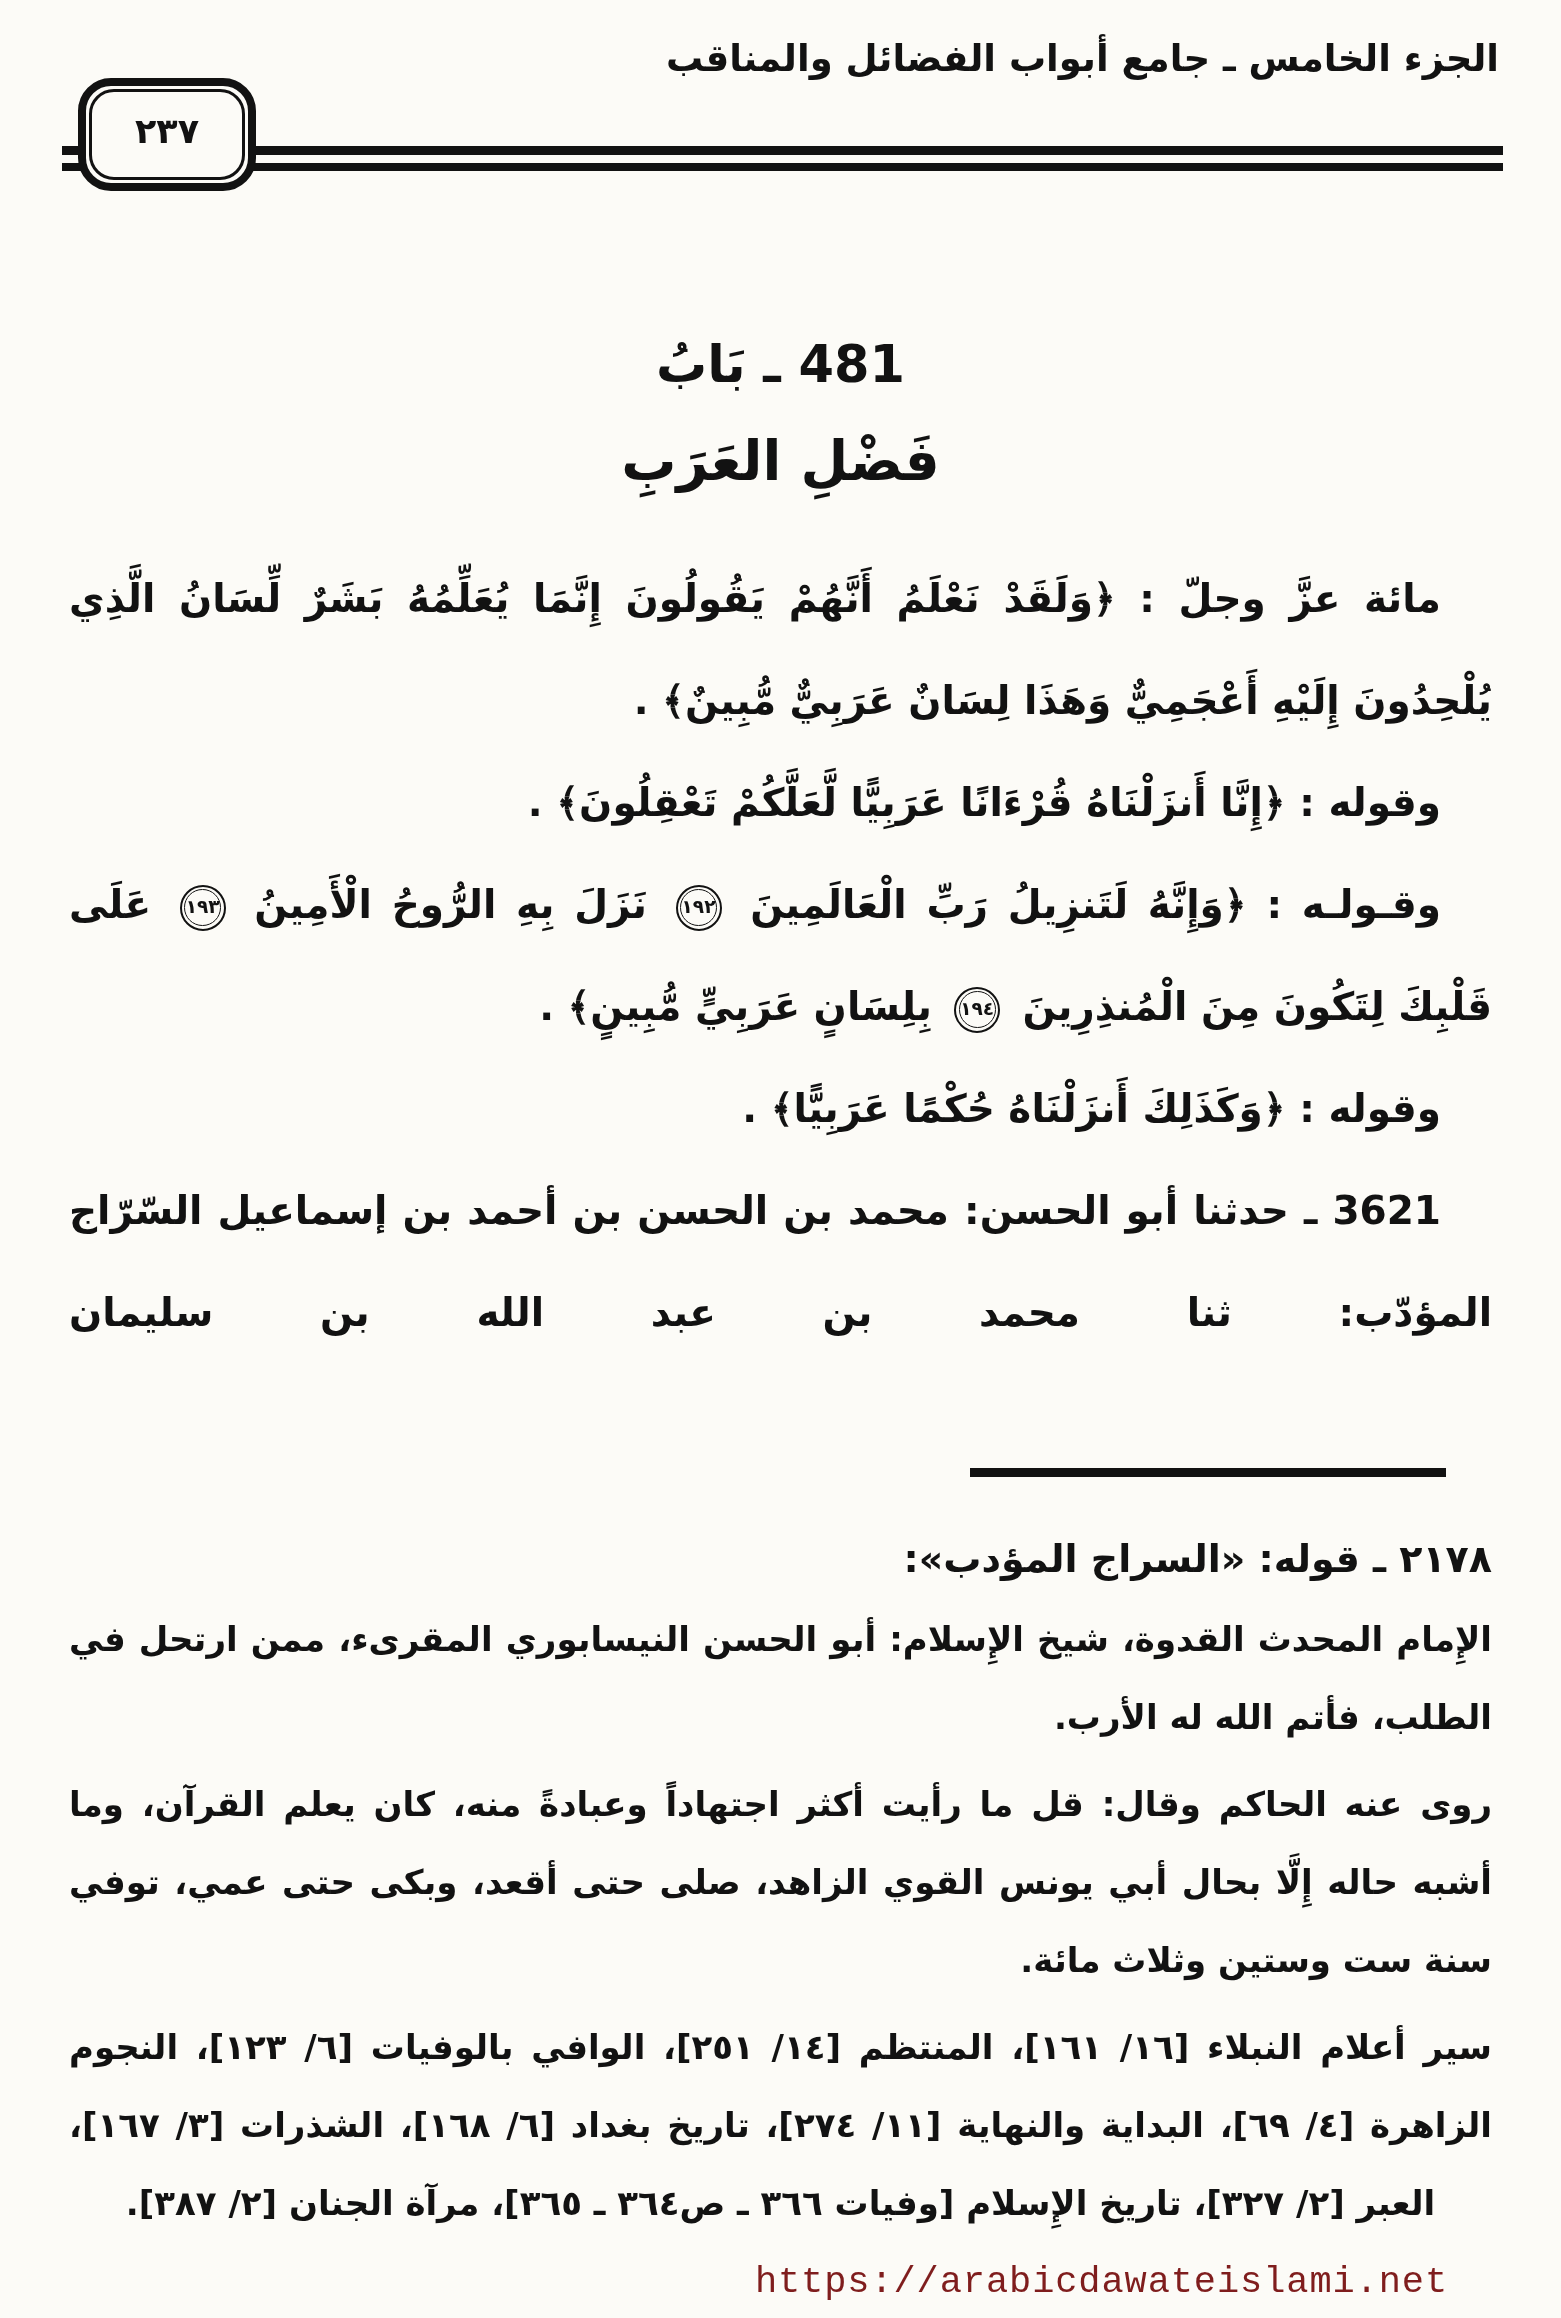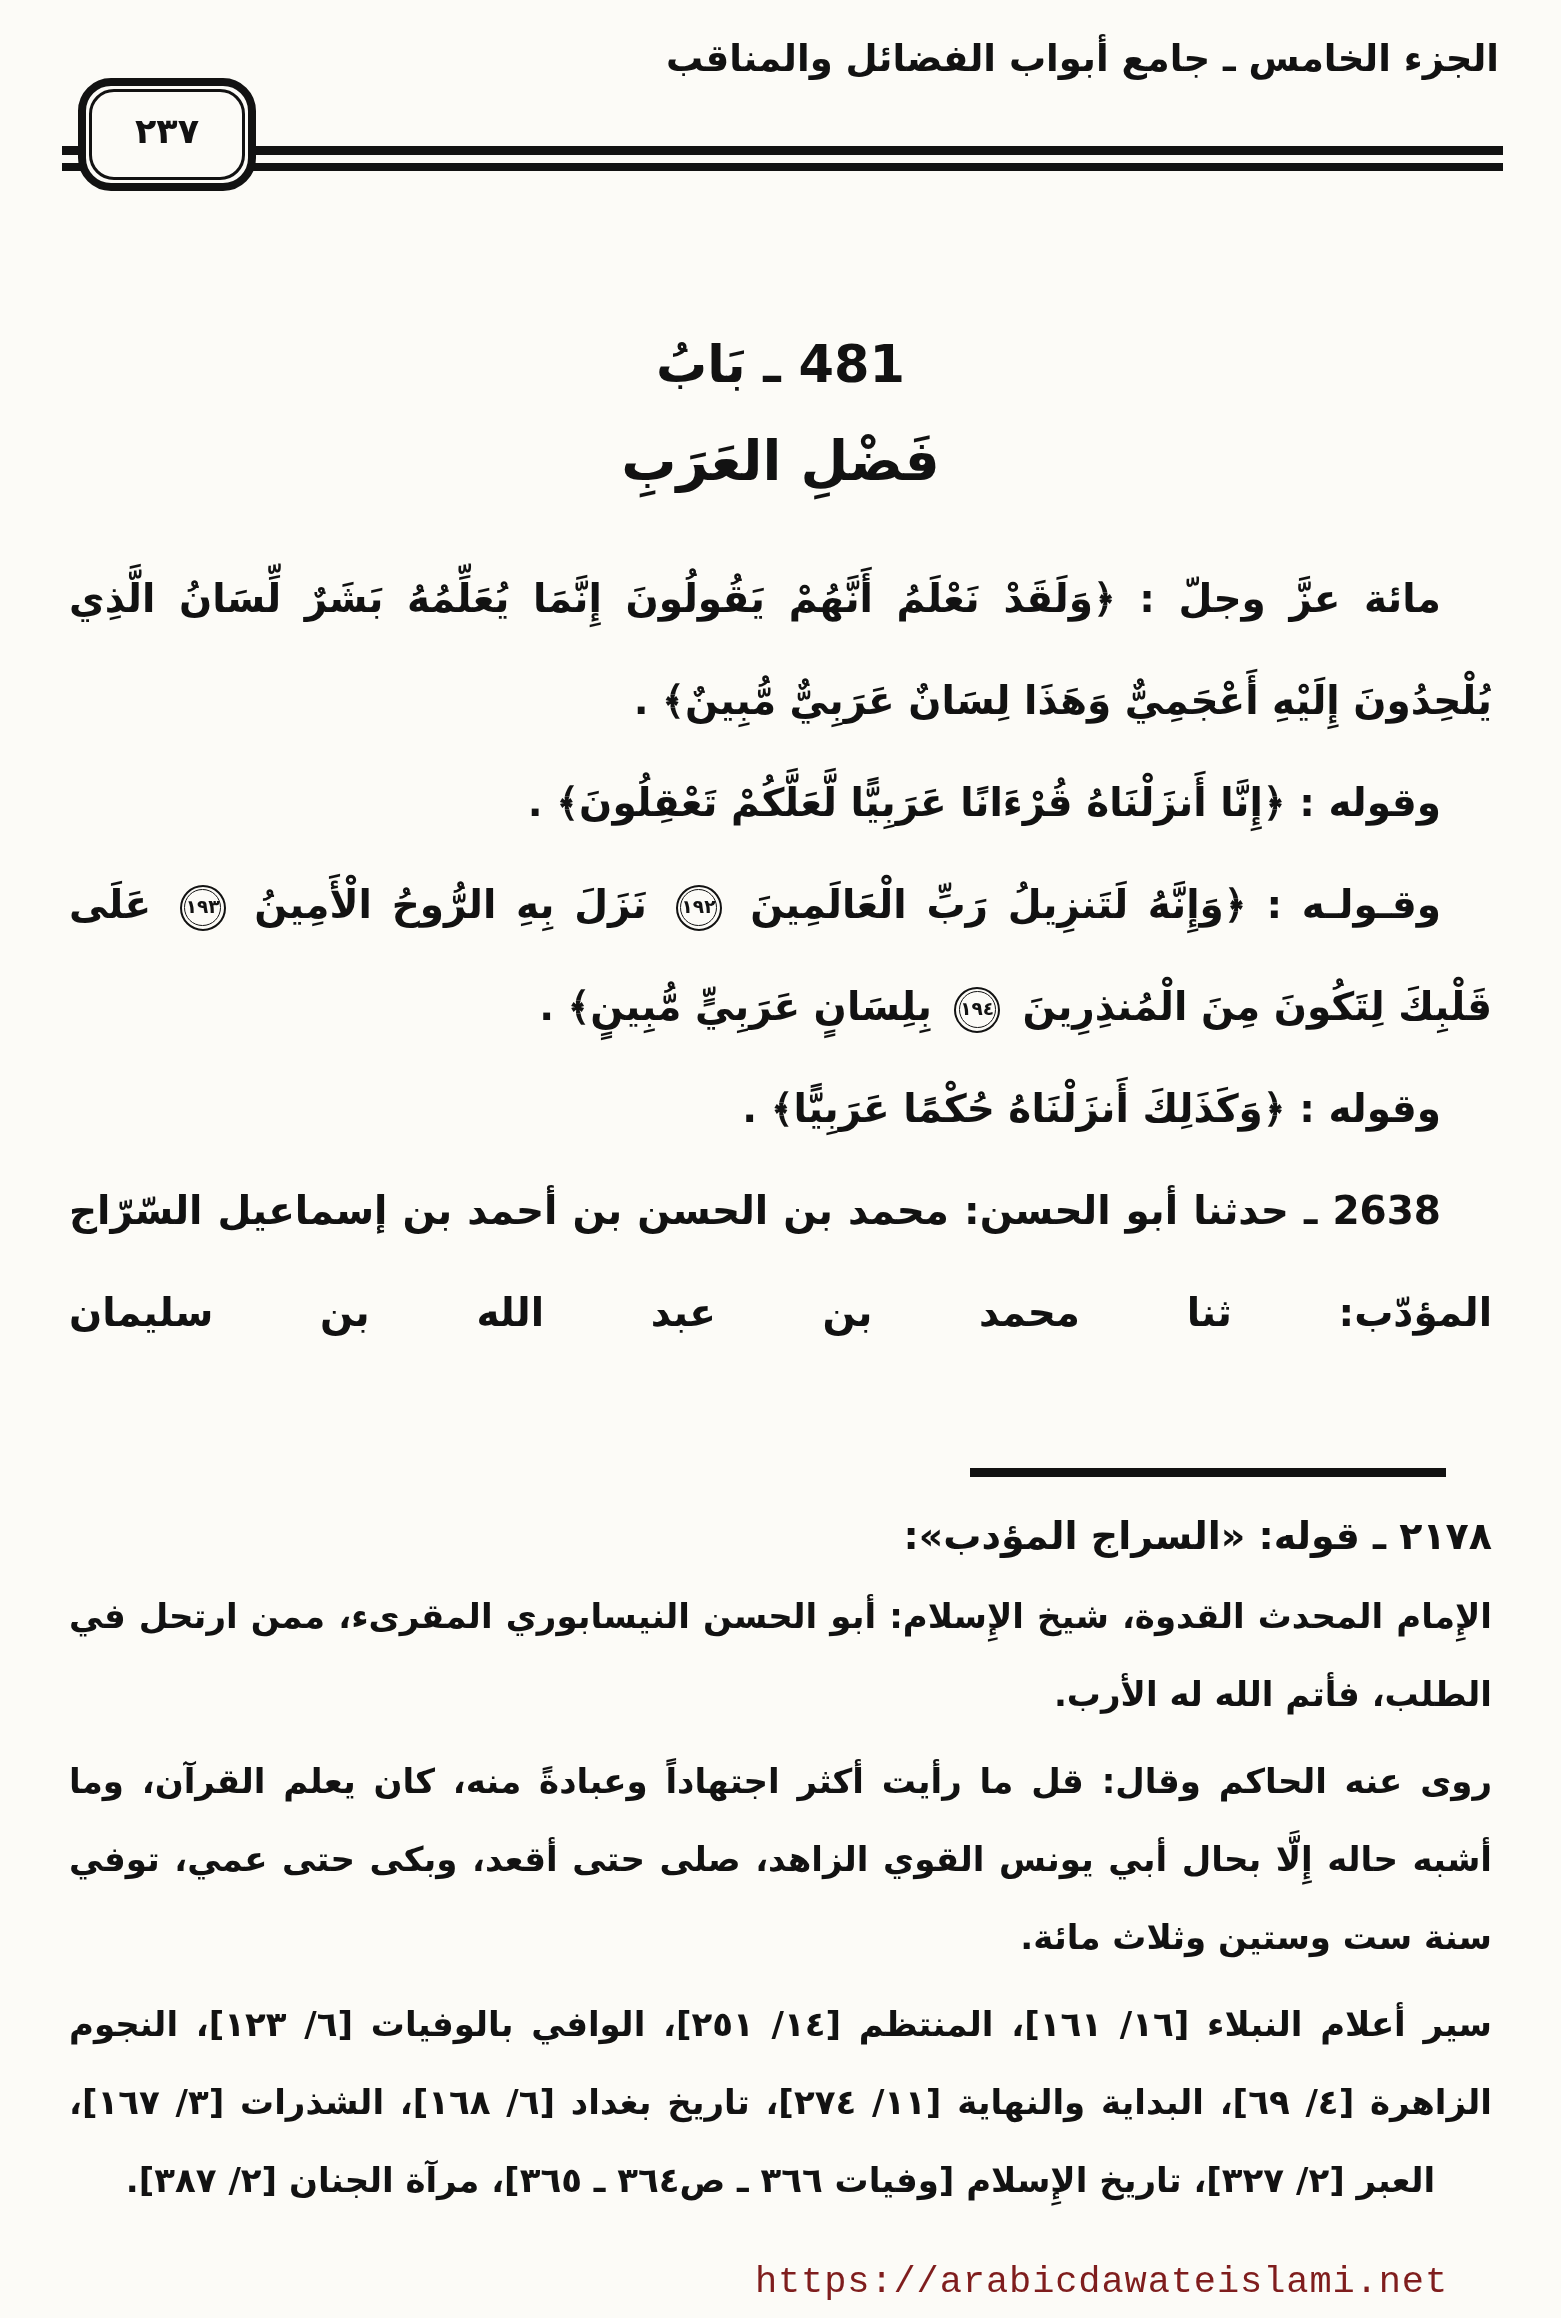--- a/index.html
+++ b/index.html
@@ -115,21 +115,21 @@
   
   .footnotes { margin: 0 69px; }
   .fn-rule {
     width: 476px;
     height: 8.8px;
     background: #121212;
     margin-top: 104px;
     margin-right: 46px;
   }
   .fn-heading {
-    margin-top: 37px;
+    margin-top: 60px;
     font-size: 38px;
     font-weight: bold;
   }
   .fn-par {
     font-size: 34px;
     font-weight: bold;
     line-height: 78px;
     text-align: justify;
     margin-top: 8.8px;
   }
@@ -181,21 +181,21 @@
       <p class="body-par"><span>وقـولـه : ﴿وَإِنَّهُ لَتَنزِيلُ رَبِّ الْعَالَمِينَ</span> <span class="ayah-mark">
             <span class="n">١٩٢</span>
           </span> <span>نَزَلَ بِهِ الرُّوحُ الْأَمِينُ</span> <span class="ayah-mark">
             <span class="n">١٩٣</span>
           </span> <span>عَلَى قَلْبِكَ لِتَكُونَ مِنَ الْمُنذِرِينَ</span> <span class="ayah-mark">
             <span class="n">١٩٤</span>
           </span> <span>بِلِسَانٍ عَرَبِيٍّ مُّبِينٍ﴾ .</span></p>
 
       <p class="body-par">وقوله : ﴿وَكَذَلِكَ أَنزَلْنَاهُ حُكْمًا عَرَبِيًّا﴾ .</p>
 
-      <p class="body-par hadith">2638 ـ حدثنا أبو الحسن: محمد بن الحسن بن أحمد بن إسماعيل السّرّاج المؤدّب: ثنا محمد بن عبد الله بن سليمان</p>
+      <p class="body-par hadith">3621 ـ حدثنا أبو الحسن: محمد بن الحسن بن أحمد بن إسماعيل السّرّاج المؤدّب: ثنا محمد بن عبد الله بن سليمان</p>
     </div>
   </main>
 
   <footer class="footnotes">
     <div class="fn-rule"></div>
 
     <p class="fn-heading">٢١٧٨ ـ قوله: «السراج المؤدب»:</p>
 
     <p class="fn-par first">الإِمام المحدث القدوة، شيخ الإِسلام: أبو الحسن النيسابوري المقرىء، ممن ارتحل في الطلب، فأتم الله له الأرب.</p>
 

